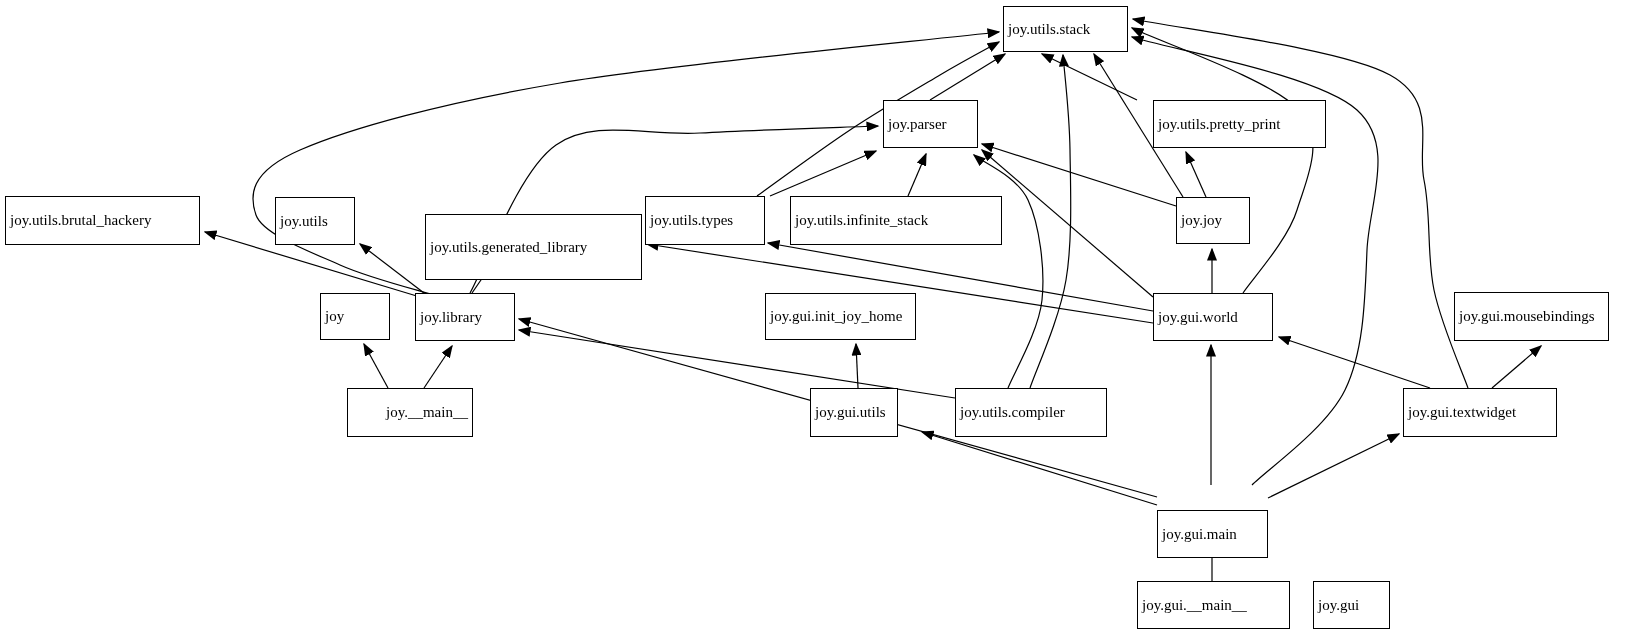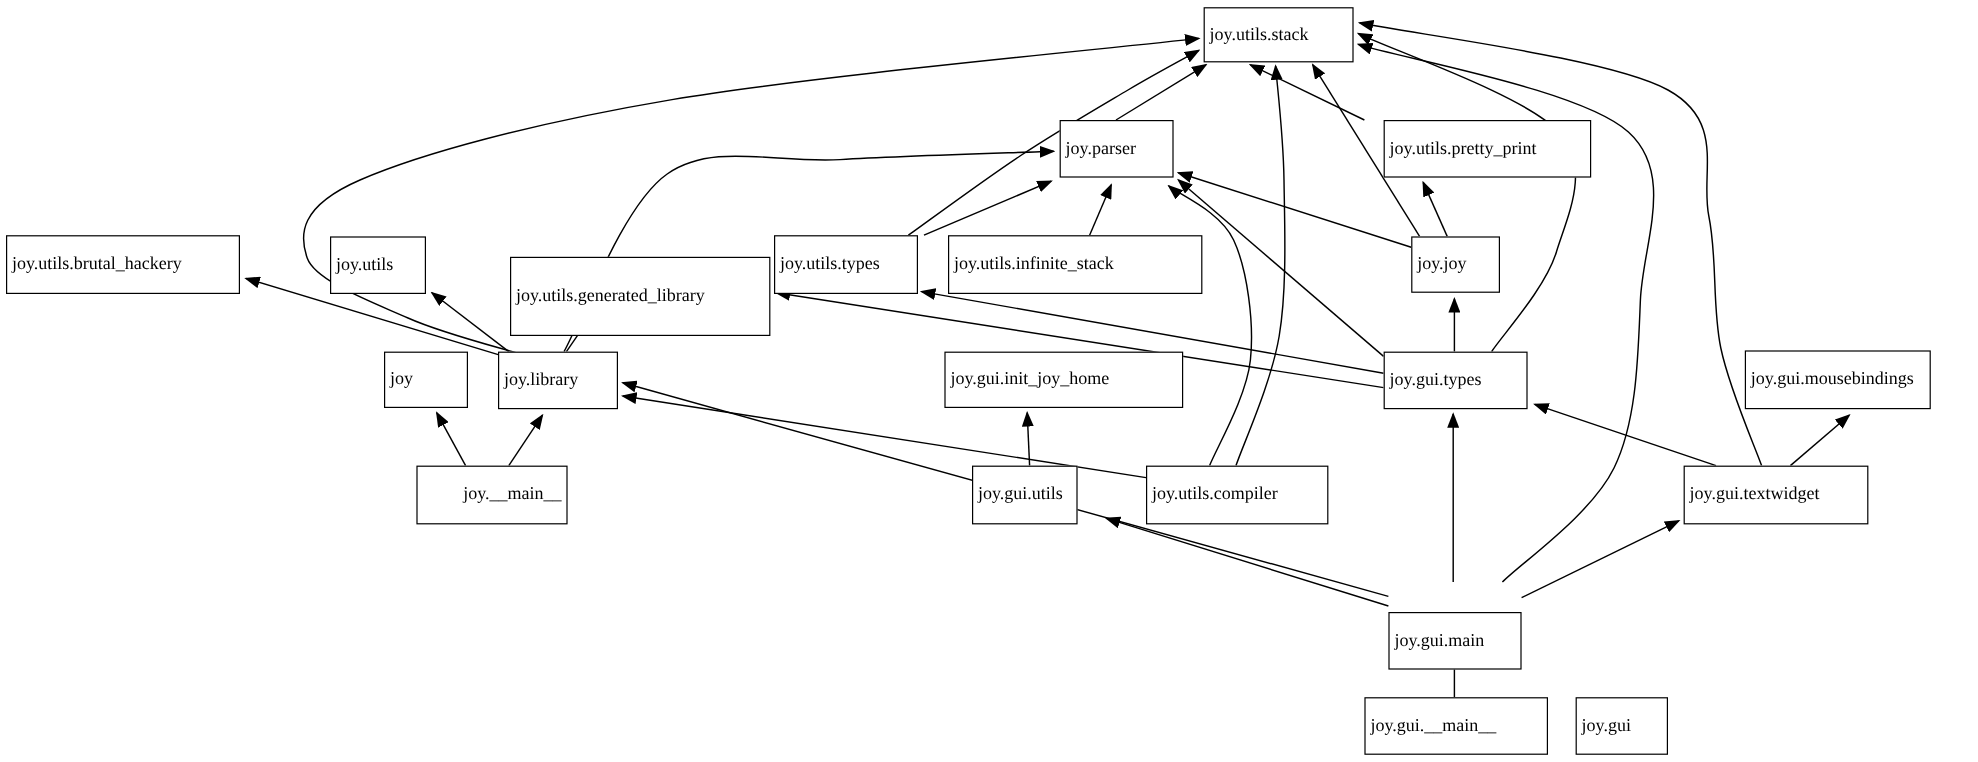--- a/index.html
+++ b/index.html
@@ -84,25 +84,25 @@
       </div>
       <div class="node" style="left: 1176px; top: 197px; width: 74px; height: 47px;">
         <span>joy.joy</span>
       </div>
       <div class="node" style="left: 320px; top: 293px; width: 70px; height: 47px;">
         <span>joy</span>
       </div>
       <div class="node" style="left: 415px; top: 293px; width: 100px; height: 48px;">
         <span>joy.library</span>
       </div>
-      <div class="node" style="left: 787px; top: 293px; width: 199px; height: 47px;">
+      <div class="node" style="left: 765px; top: 293px; width: 151px; height: 47px;">
         <span>joy.gui.init_joy_home</span>
       </div>
       <div class="node" style="left: 1153px; top: 293px; width: 120px; height: 48px;">
-        <span>joy.gui.types</span>
+        <span>joy.gui.world</span>
       </div>
       <div class="node" style="left: 1454px; top: 292px; width: 155px; height: 49px;">
         <span>joy.gui.mousebindings</span>
       </div>
       <div class="node" style="left: 347px; top: 388px; width: 126px; height: 49px; padding-left: 34px;">
         <span>joy.__main__</span>
       </div>
       <div class="node" style="left: 810px; top: 388px; width: 88px; height: 49px;">
         <span>joy.gui.utils</span>
       </div>

